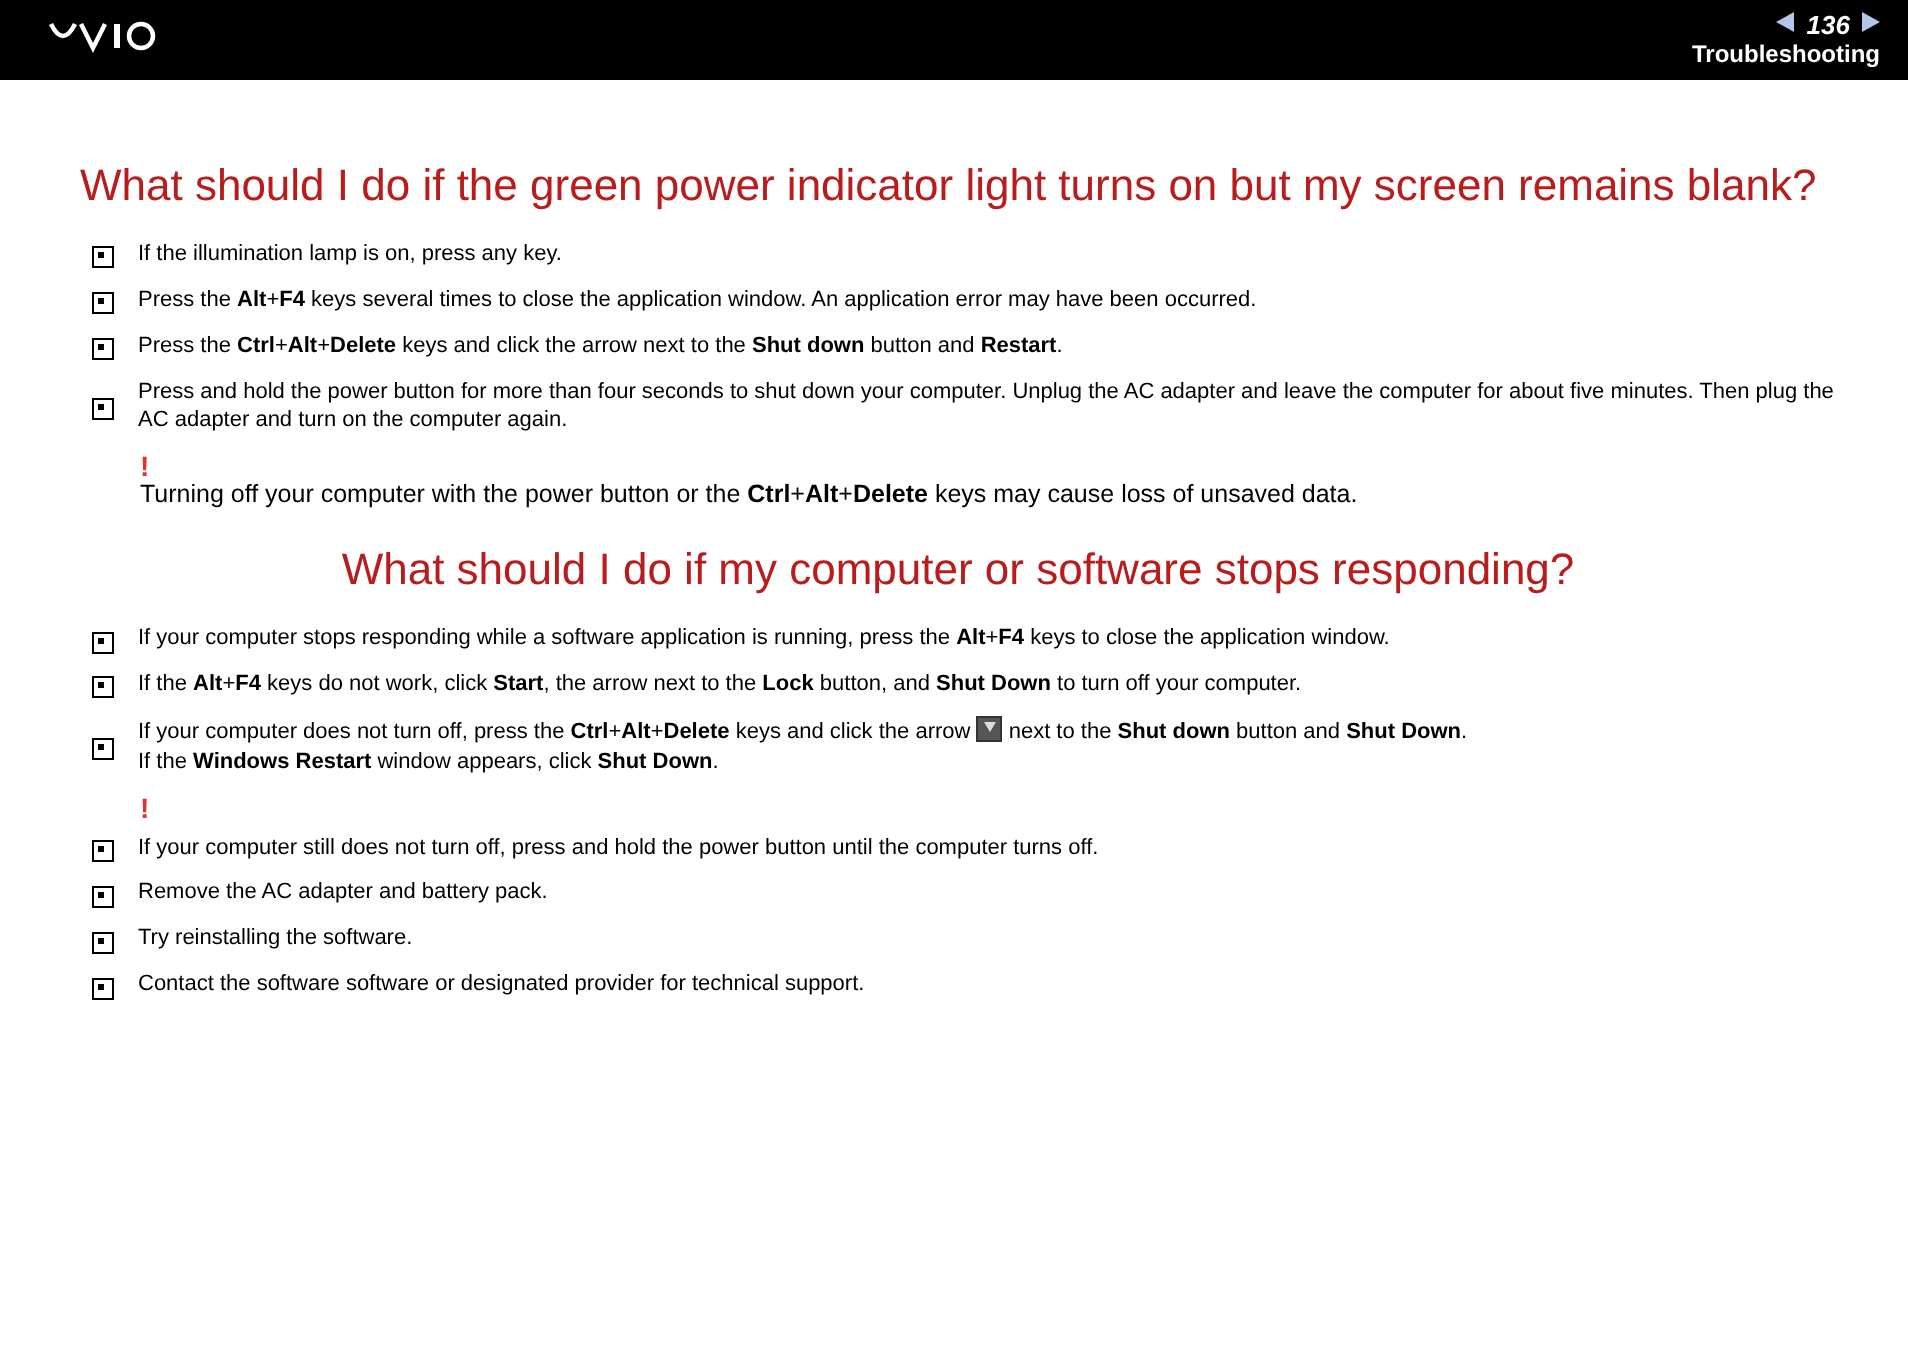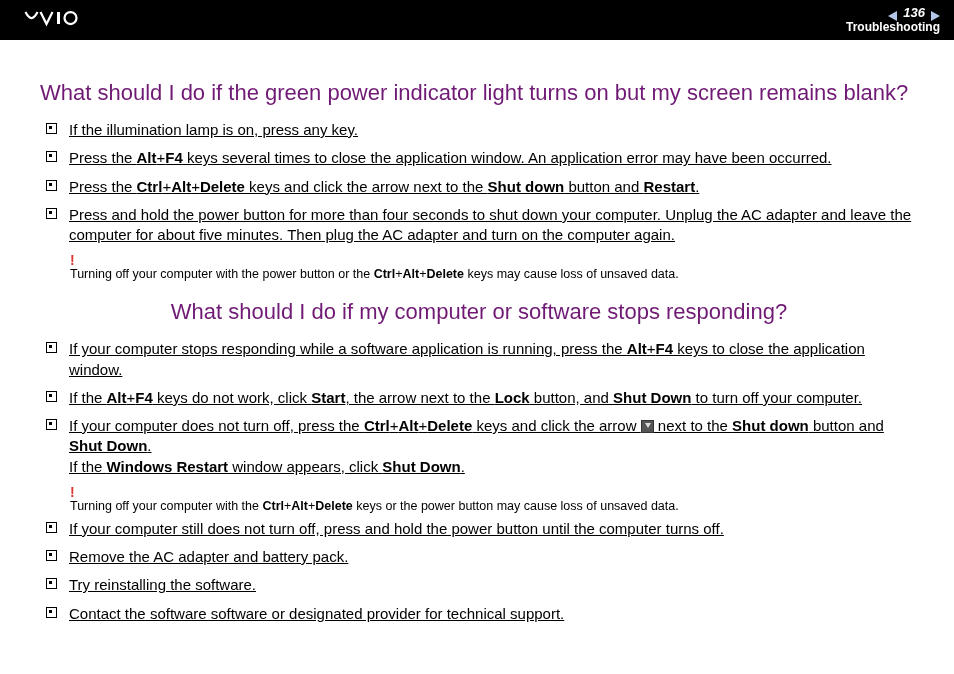--- a/index.html
+++ b/index.html
@@ -27,21 +27,21 @@
     font-family: Arial, sans-serif;
   }
   .logo svg { height: 18px; }
   .header-right {
     text-align: right;
     color: #fff;
     line-height: 1.1;
   }
   .pager {
     display: flex;
-    align-items: flex-end;
+    align-items: flex-start;
     justify-content: flex-end;
     gap: 6px;
     font-style: italic;
     font-weight: bold;
     font-size: 13px;
   }
   .tri-left, .tri-right {
     width: 0; height: 0;
     border-top: 5px solid transparent;
     border-bottom: 5px solid transparent;
@@ -49,40 +49,39 @@
   .tri-left { border-right: 9px solid #b3c6e7; }
   .tri-right { border-left: 9px solid #b3c6e7; }
   .section-label {
     font-size: 12px;
     font-weight: bold;
   }
   .content {
     padding: 36px 36px 0 40px;
   }
   h2.q {
-    color: #701a75;
+    color: #b91c1c;
     font-weight: normal;
     font-size: 22px;
     margin-bottom: 14px;
     margin-top: 4px;
   }
   h2.q + ul { margin-top: 4px; }
   h2.q.second { margin-top: 18px; text-align: center; }
   ul.bullets {
     list-style: none;
     padding-left: 6px;
   }
   ul.bullets > li {
     display: flex;
-    align-items: flex-start;
+    align-items: center;
     gap: 12px;
-    font-size: 15px;
+    font-size: 11px;
     line-height: 1.35;
     margin-bottom: 8px;
-    text-decoration: underline;
   }
   .bx {
     flex: 0 0 11px;
     width: 11px; height: 11px;
     border: 1.5px solid #000;
     margin-top: 3px;
     position: relative;
   }
   .bx::after {
     content: "";
@@ -184,21 +183,20 @@
     </li>
     <li>
       <span class="bx"></span>
       <span class="li-body"><span>If your computer does not turn off, press the </span><span class="bold">Ctrl</span><span>+</span><span class="bold">Alt</span><span>+</span><span class="bold">Delete</span><span> keys and click the arrow </span><span class="inline-icon"></span><span> next to the </span><span class="bold">Shut down</span><span> button and </span><span class="bold">Shut Down</span><span>.</span>
         <n><span>If the </span><span class="bold">Windows Restart</span><span> window appears, click </span><span class="bold">Shut Down</span><span>.</span></n>
       </span>
     </li>
   </ul>
   <div class="warn">
     <div class="bang">!</div>
-    <div class="wtxt"><span>Turning off your computer with the </span><span class="bold">Ctrl</span><span>+</span><span class="bold">Alt</span><span>+</span><span class="bold">Delete</span><span> keys or the power button may cause loss of unsaved data.</span></div>
   </div>
   <ul class="bullets">
     <li>
         <span class="bx"></span>
         <span class="li-body">If your computer still does not turn off, press and hold the power button until the computer turns off.</span>
       </li>
     <li>
         <span class="bx"></span>
         <span class="li-body">Remove the AC adapter and battery pack.</span>
       </li>

